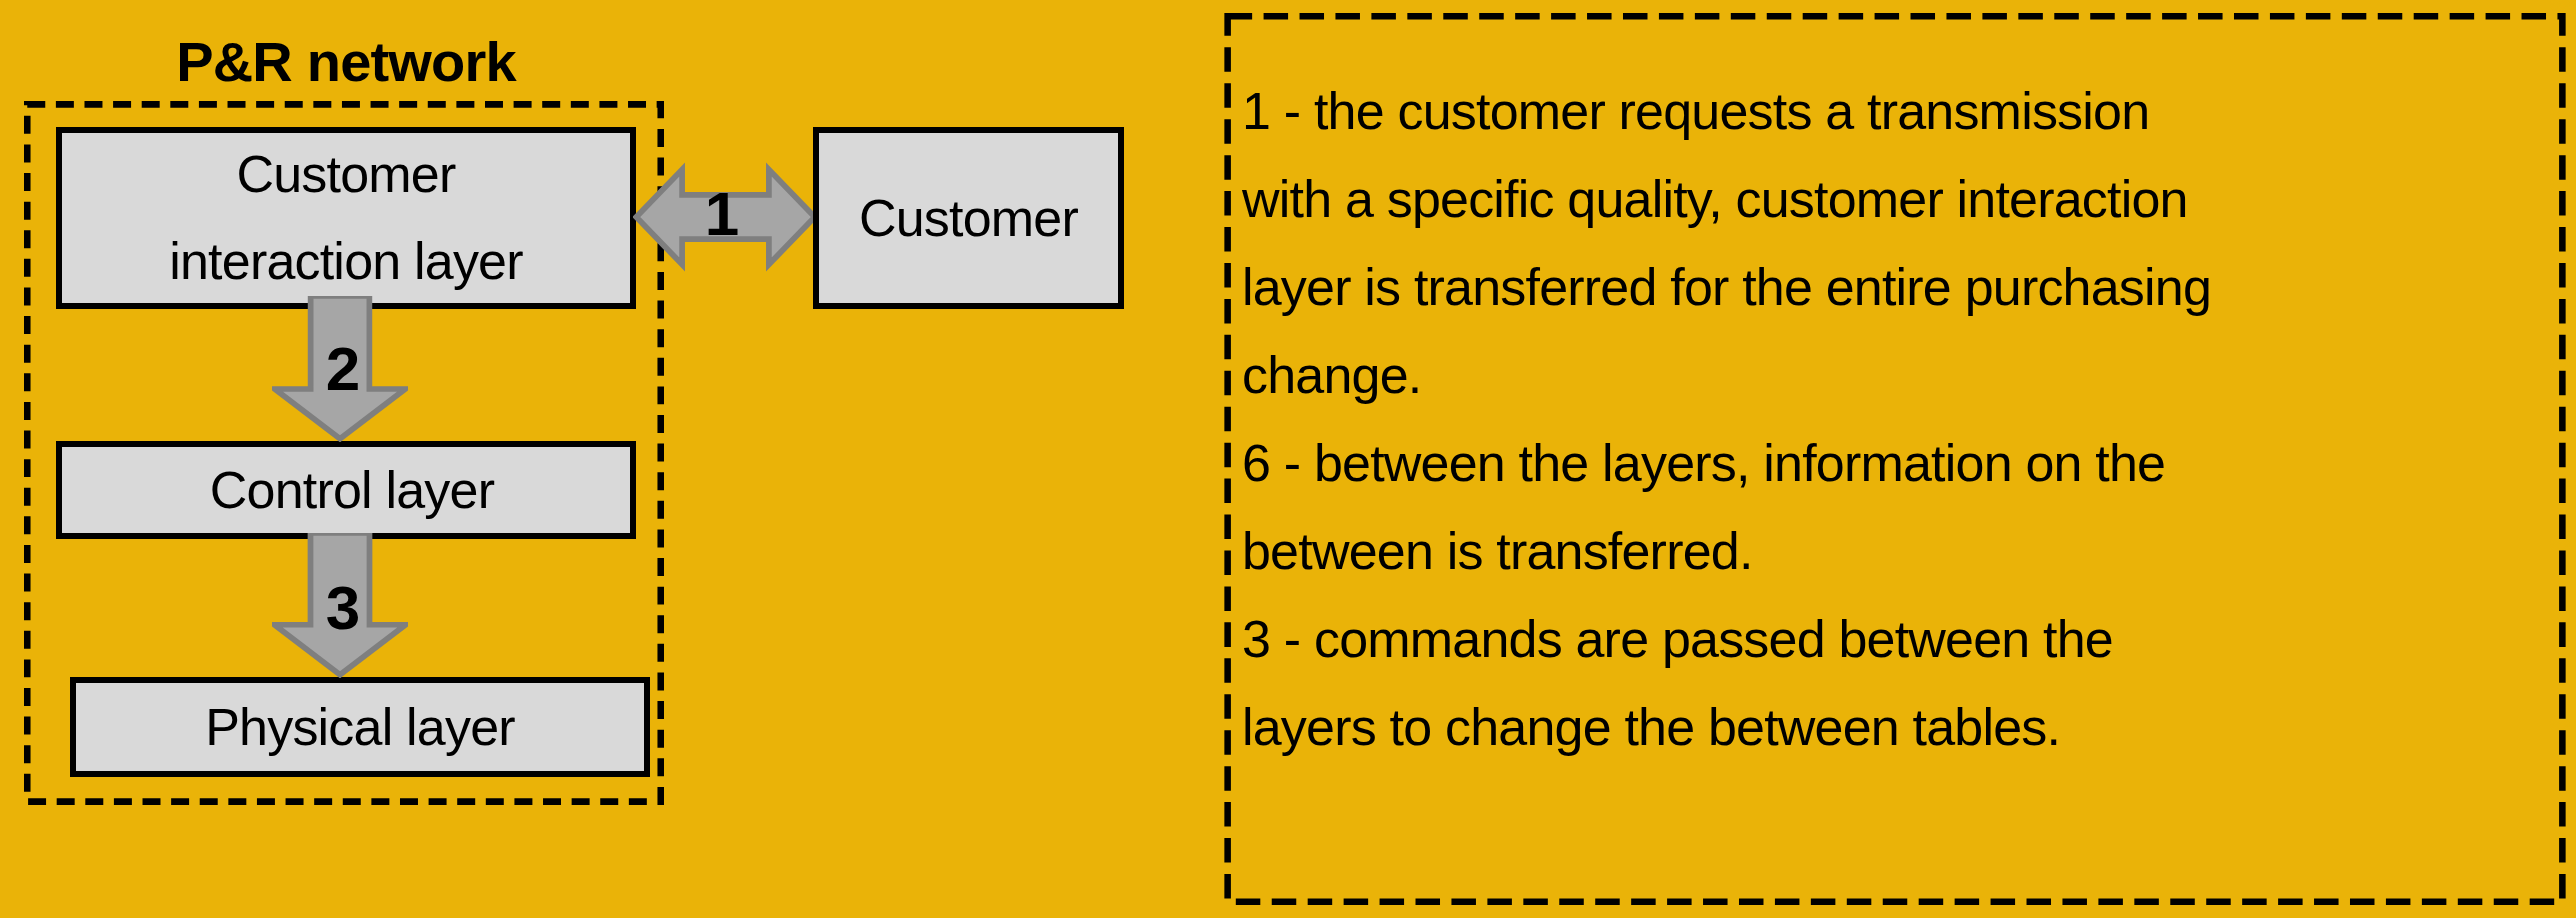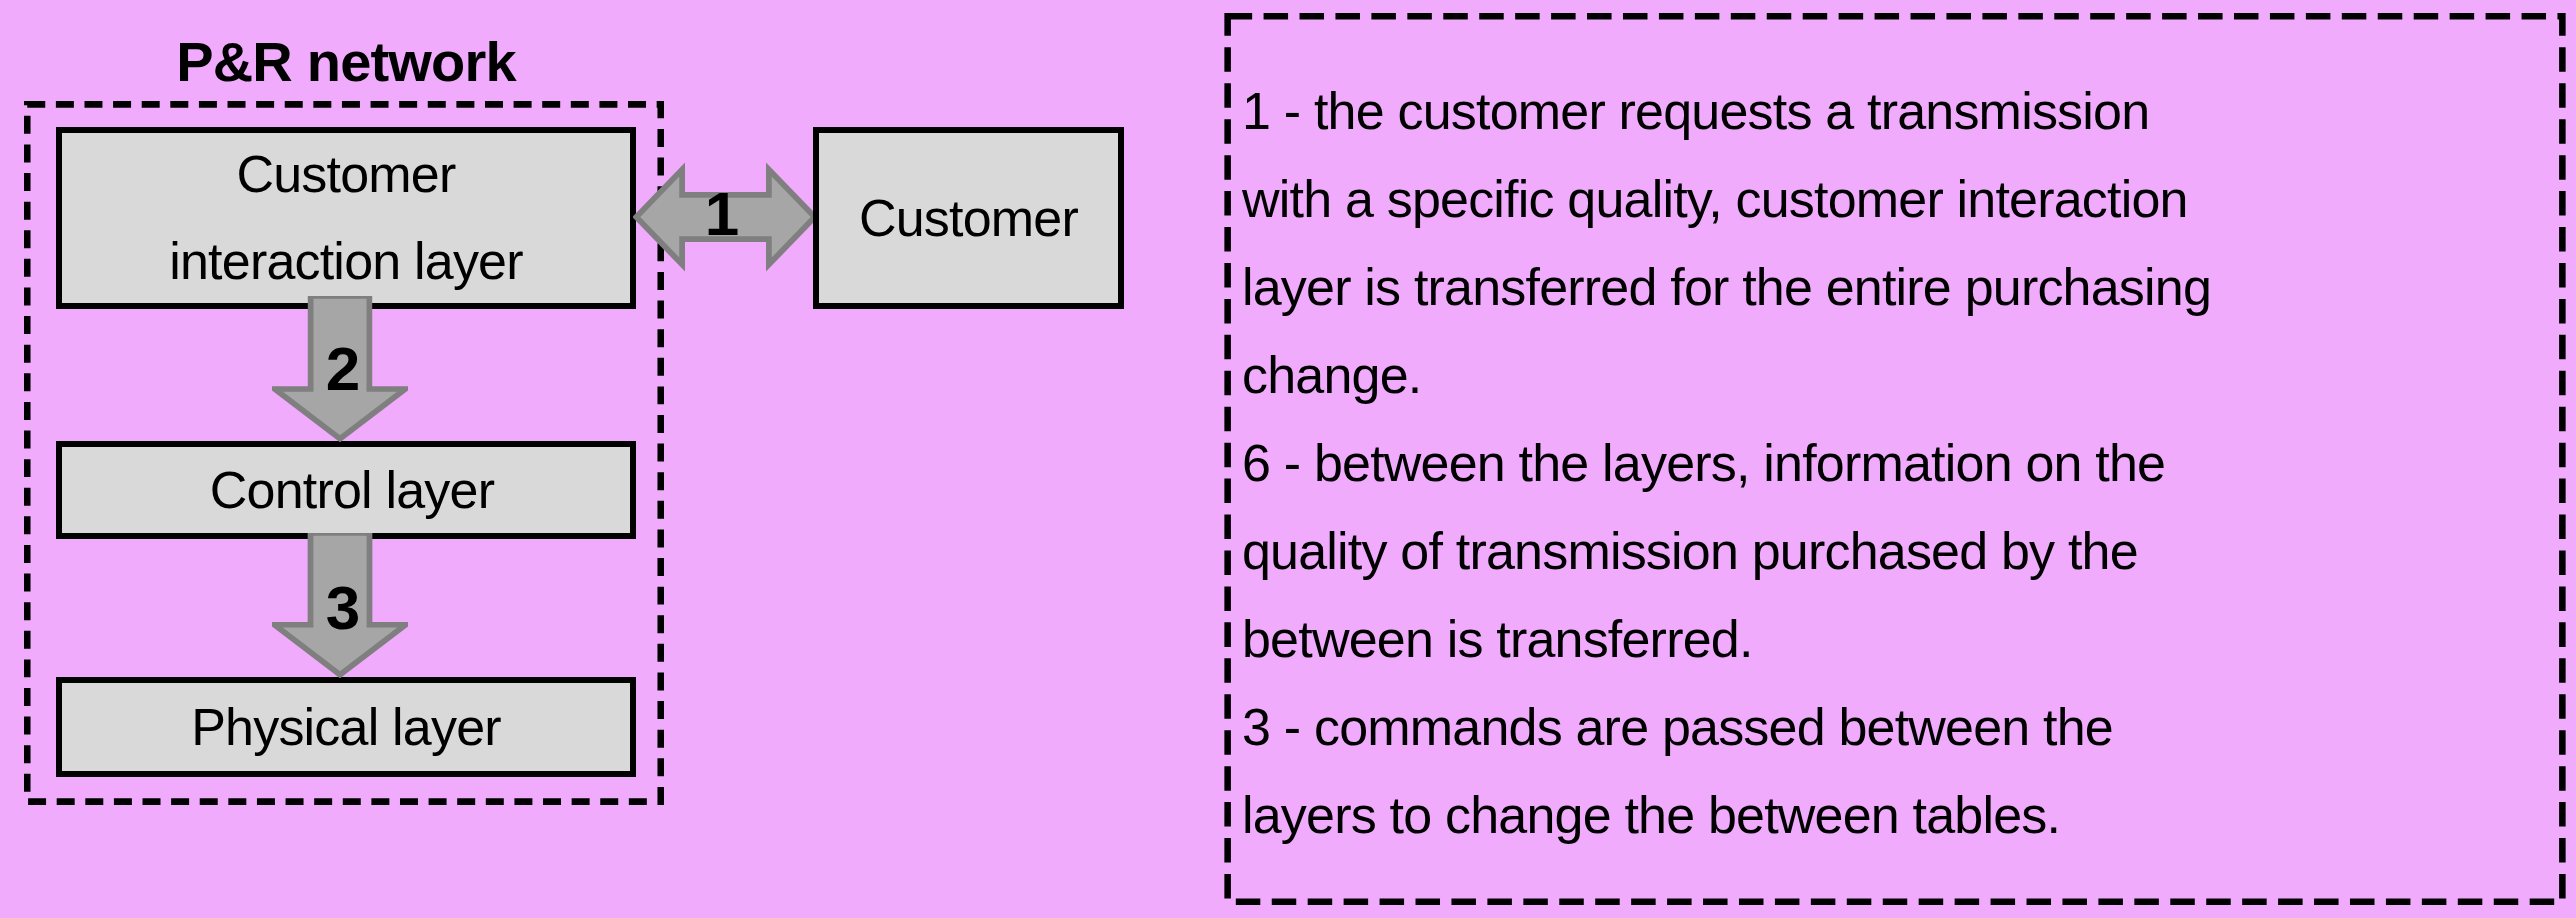--- a/index.html
+++ b/index.html
@@ -4,21 +4,21 @@
 <style>
   html, body {
     margin: 0;
     padding: 0;
     background: #ffffff;
   }
   #canvas {
     position: relative;
     width: 2576px;
     height: 919px;
-    background: #f0abfc;
+    background: #eab308;
     font-family: "Liberation Sans", sans-serif;
     color: #000000;
     overflow: hidden;
   }
   .abs { position: absolute; }
 
   
   #diagram-title {
     left: 82px;
     top: 29px;
@@ -46,21 +46,21 @@
     flex-direction: column;
     align-items: center;
     justify-content: center;
     font-size: 52px;
     letter-spacing: -0.8px;
     text-align: center;
     line-height: 87px;
   }
   #box-interaction { left: 56px;  top: 127px; width: 580px; height: 182px; }
   #box-control     { left: 56px;  top: 441px; width: 580px; height: 98px; padding-left: 12px; }
-  #box-physical    { left: 56px;  top: 677px; width: 580px; height: 100px; }
+  #box-physical    { left: 70px;  top: 677px; width: 580px; height: 100px; }
   #box-customer    { left: 813px; top: 127px; width: 311px; height: 182px; }
 
   
   .block-arrow-shape {
     fill: var(--arrow-fill, #a6a6a6);
     stroke: var(--arrow-stroke, #7f7f7f);
     stroke-width: 7;
     stroke-linejoin: miter;
   }
   #arrow-1 { left: 633px; top: 162px; }
@@ -141,20 +141,19 @@
   <div id="box-customer" class="abs layer-box">
     <span>Customer</span>
   </div>
 
   <div id="notes-box" class="abs">
     <div class="note-line">1 - the customer requests a transmission</div>
     <div class="note-line">with a specific quality, customer interaction</div>
     <div class="note-line">layer is transferred for the entire purchasing</div>
     <div class="note-line">change.</div>
     <div class="note-line">6 - between the layers, information on the</div>
-    <div class="note-line">quality of transmission purchased by the</div>
     <div class="note-line">between is transferred.</div>
     <div class="note-line">3 - commands are passed between the</div>
     <div class="note-line">layers to change the between tables.</div>
   </div>
 
 </div>
 
 
 </body></html>

